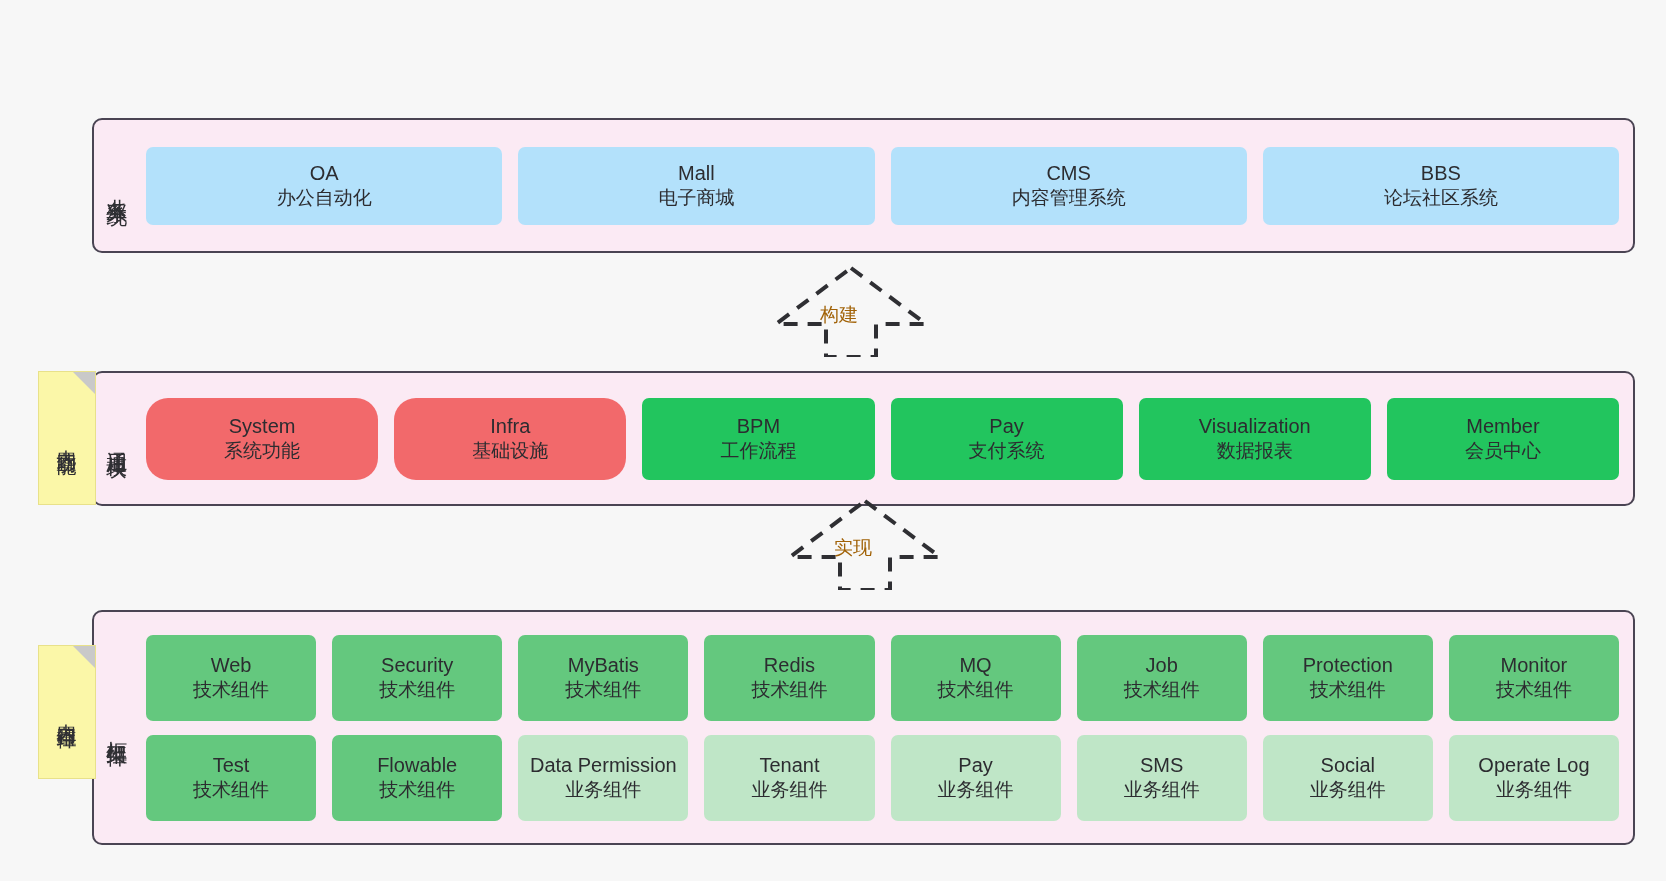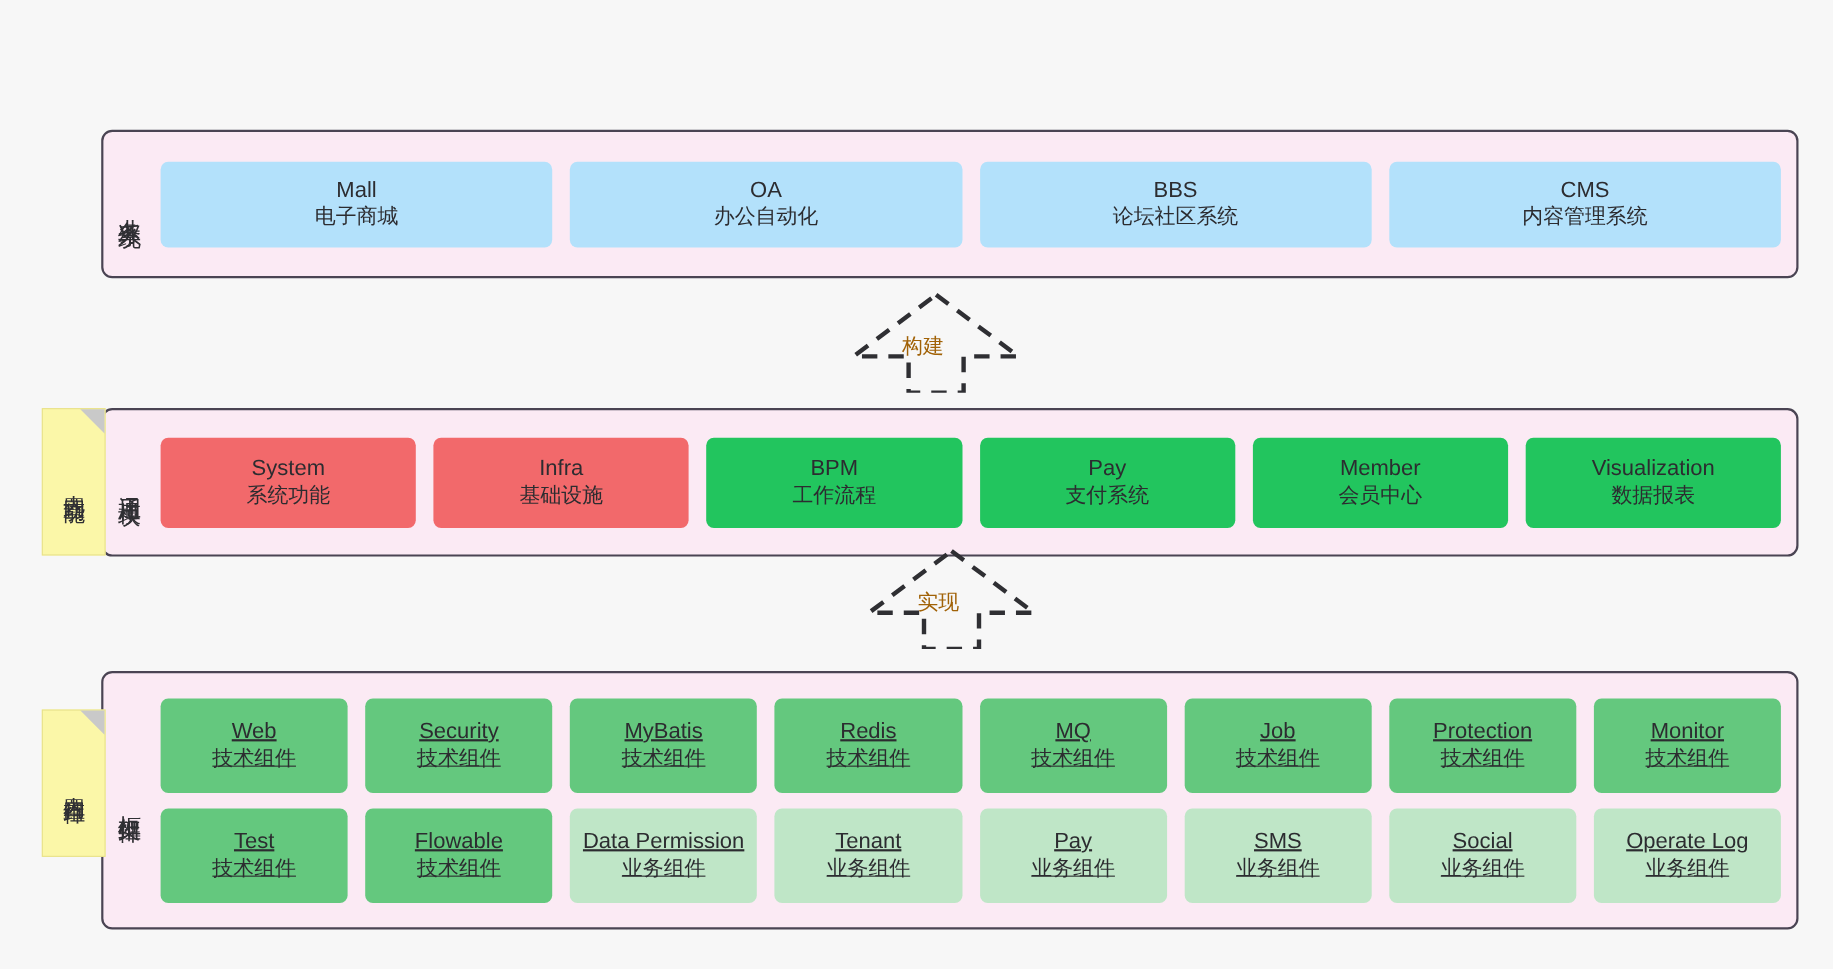--- a/index.html
+++ b/index.html
@@ -62,35 +62,35 @@
     text-align: center;
     line-height: 1.25;
     color: #2c2c30;
     padding: 6px 4px;
   }
   .cell .en { font-size: 20px; }
   .cell .cn { font-size: 19px; }
 
   
   .c-blue      { background: #b3e1fb; }
-  .c-red       { background: #f2696b; }
+  .c-red       { background: #f2696b; border-radius: 22px; }
   .c-pink      { background: #22c55e; }
   .c-green     { background: #64c87e; }
   .c-lightgrn  { background: #bfe6c7; }
 
   
   #layer-business  { left: 92px;  top: 118px; width: 1543px; height: 135px; }
   #layer-business .layer-body { padding-top: 0; padding-bottom: 0; }
   #layer-business .cell { height: 78px; }
 
   #layer-common    { left: 92px;  top: 371px; width: 1543px; height: 135px; }
   #layer-common .cell { height: 82px; }
 
   #layer-framework { left: 92px;  top: 610px; width: 1543px; height: 235px; }
-  #layer-framework .cell { height: 86px; text-decoration: underline; }
+  #layer-framework .cell { height: 86px; }
 
   
   .sticky {
     position: absolute;
     width: 58px;
     background: #fbf7a8;
     border: 1px solid #e8e18a;
     display: flex;
     align-items: center;
     justify-content: center;
@@ -133,34 +133,34 @@
 </head>
 <body>
 
 <div id="canvas">
 
   <div class="layer" id="layer-business">
     <div class="layer-title">业务系统</div>
     <div class="layer-body">
       <div class="row">
         <div class="cell c-blue">
+          <span class="en">OA</span>
+          <span class="cn">办公自动化</span>
+        </div>
+        <div class="cell c-blue">
           <span class="en">Mall</span>
           <span class="cn">电子商城</span>
         </div>
         <div class="cell c-blue">
-          <span class="en">OA</span>
-          <span class="cn">办公自动化</span>
+          <span class="en">CMS</span>
+          <span class="cn">内容管理系统</span>
         </div>
         <div class="cell c-blue">
           <span class="en">BBS</span>
           <span class="cn">论坛社区系统</span>
-        </div>
-        <div class="cell c-blue">
-          <span class="en">CMS</span>
-          <span class="cn">内容管理系统</span>
         </div>
       </div>
     </div>
   </div>
 
   <div class="connector" id="conn-build">
     <svg width="190" height="95" viewBox="0 0 190 95">
       <path d="M95 6 L170 62 L120 62 L120 95 L70 95 L70 62 L20 62 Z" fill="none" stroke="#2f2f33" stroke-width="4" stroke-dasharray="14,10" stroke-linejoin="miter"></path>
     </svg>
     <span class="conn-label">构建</span>
@@ -183,26 +183,26 @@
         </div>
         <div class="cell c-pink">
           <span class="en">BPM</span>
           <span class="cn">工作流程</span>
         </div>
         <div class="cell c-pink">
           <span class="en">Pay</span>
           <span class="cn">支付系统</span>
         </div>
         <div class="cell c-pink">
+          <span class="en">Visualization</span>
+          <span class="cn">数据报表</span>
+        </div>
+        <div class="cell c-pink">
           <span class="en">Member</span>
           <span class="cn">会员中心</span>
-        </div>
-        <div class="cell c-pink">
-          <span class="en">Visualization</span>
-          <span class="cn">数据报表</span>
         </div>
       </div>
     </div>
   </div>
 
   <div class="connector" id="conn-impl">
     <svg width="190" height="95" viewBox="0 0 190 95">
       <path d="M95 6 L170 62 L120 62 L120 95 L70 95 L70 62 L20 62 Z" fill="none" stroke="#2f2f33" stroke-width="4" stroke-dasharray="14,10" stroke-linejoin="miter"></path>
     </svg>
     <span class="conn-label">实现</span>

